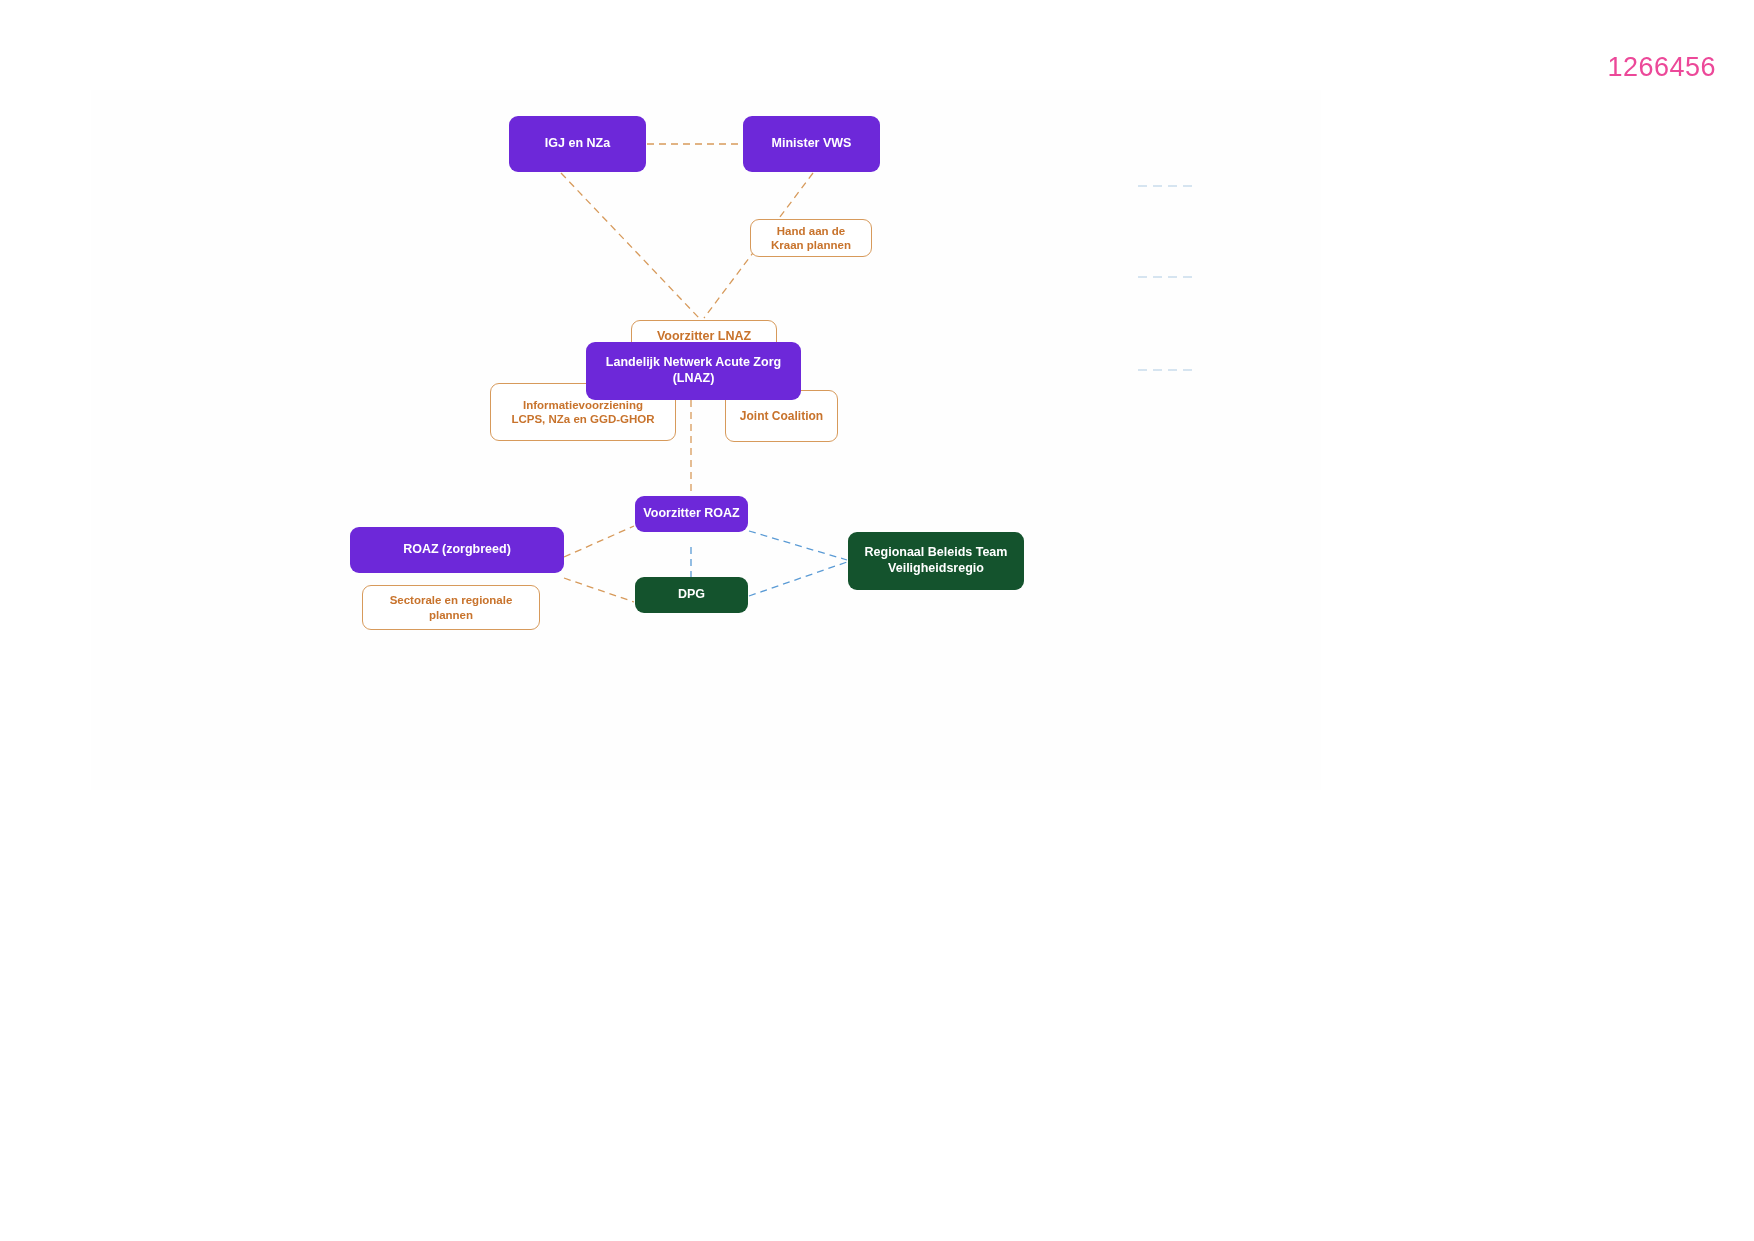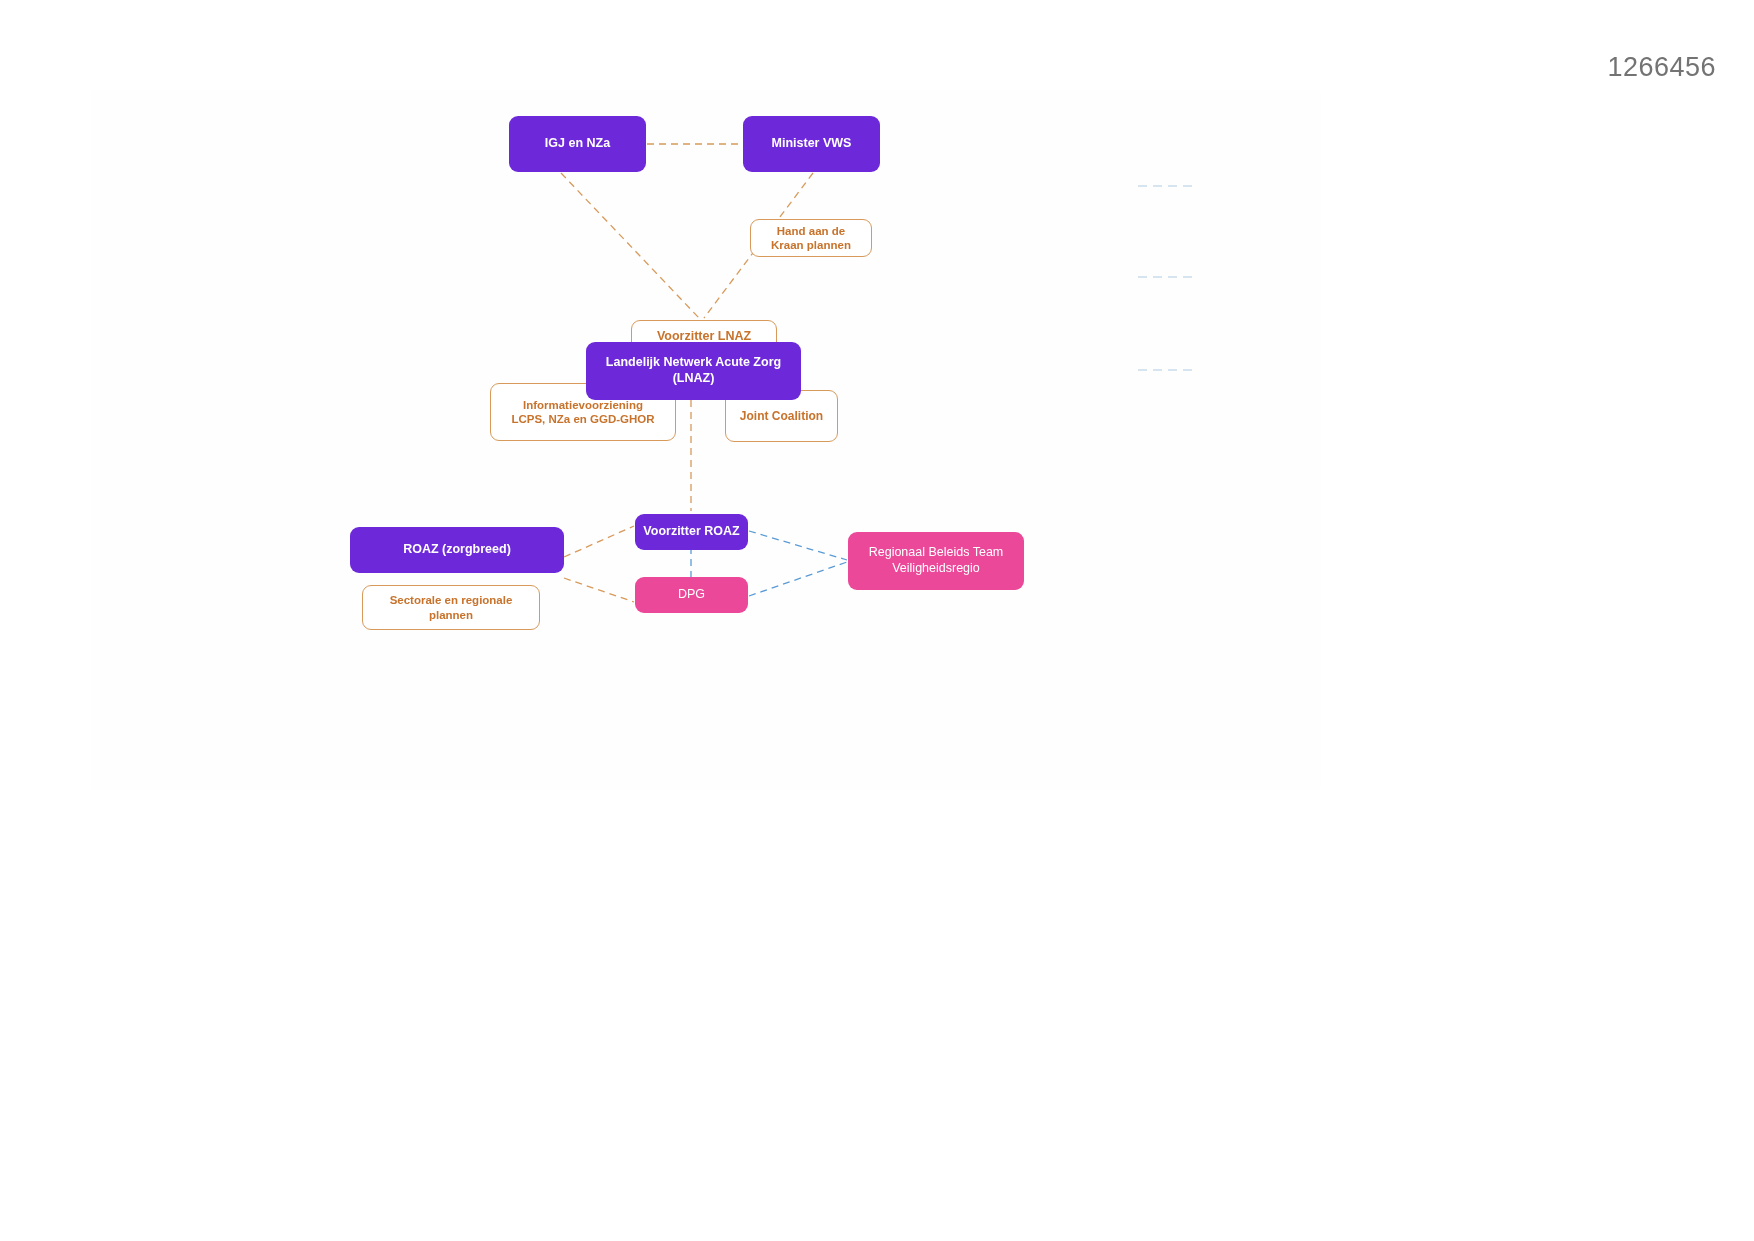--- a/index.html
+++ b/index.html
@@ -13,21 +13,21 @@
     position: relative;
     font-family: "Liberation Sans", sans-serif;
     overflow: hidden;
   }
 
   #page-number {
     position: absolute;
     right: 38px;
     top: 52px;
     font-size: 27px;
-    color: #737373;
+    color: #ec4899;
     letter-spacing: 0.5px;
     font-family: "Liberation Sans", sans-serif;
     margin-left: 48px;
   }
 
   #canvas {
     position: absolute;
     left: 91px;
     top: 90px;
     width: 1230px;
@@ -55,40 +55,40 @@
     line-height: 1.25;
   }
 
   .node.solid-orange {
     background: #6d28d9;
     color: #ffffff;
     font-weight: bold;
     border: none;
   }
   .node.solid-blue {
-    background: #ec4899;
+    background: #14532d;
     color: #ffffff;
-    font-weight: normal;
+    font-weight: bold;
     border: none;
   }
   .node.outline-orange {
     background: #ffffff;
     color: #C8732C;
     font-weight: bold;
     border: 1.4px solid #D79A5B;
   }
 
   .n-igj      { left: 418px; top:  26px; width: 137px; height: 56px; font-size: 12.5px; z-index: 5;}
   .n-minvws   { left: 652px; top:  26px; width: 137px; height: 56px; font-size: 12.5px; z-index: 5;}
   .n-hand     { left: 659px; top: 129px; width: 122px; height: 38px; font-size: 11.5px; z-index: 4;}
   .n-vzlnaz   { left: 540px; top: 230px; width: 146px; height: 34px; font-size: 12.5px; z-index: 3;}
   .n-lnaz     { left: 495px; top: 252px; width: 215px; height: 58px; font-size: 12.5px; z-index: 6;}
   .n-info     { left: 399px; top: 293px; width: 186px; height: 58px; font-size: 11.5px; z-index: 4;}
   .n-joint    { left: 634px; top: 300px; width: 113px; height: 52px; font-size: 12px;   z-index: 4;}
-  .n-vzroaz   { left: 544px; top: 424px; width: 113px; height: 36px; font-size: 12.5px; z-index: 6; text-align: center;}
+  .n-vzroaz   { left: 544px; top: 406px; width: 113px; height: 36px; font-size: 12.5px; z-index: 6; text-align: center;}
   .n-roaz     { left: 259px; top: 437px; width: 214px; height: 46px; font-size: 12.5px; z-index: 6;}
   .n-sect     { left: 271px; top: 495px; width: 178px; height: 45px; font-size: 11.5px; z-index: 4;}
   .n-dpg      { left: 544px; top: 487px; width: 113px; height: 36px; font-size: 12.5px; z-index: 6; text-align: center;}
   .n-rbt      { left: 757px; top: 442px; width: 176px; height: 58px; font-size: 12.5px; z-index: 6;}
 
   .edge-marks { position: absolute; z-index: 1; }
   .mark-row {
     position: absolute;
     width: 58px;
     height: 2px;

